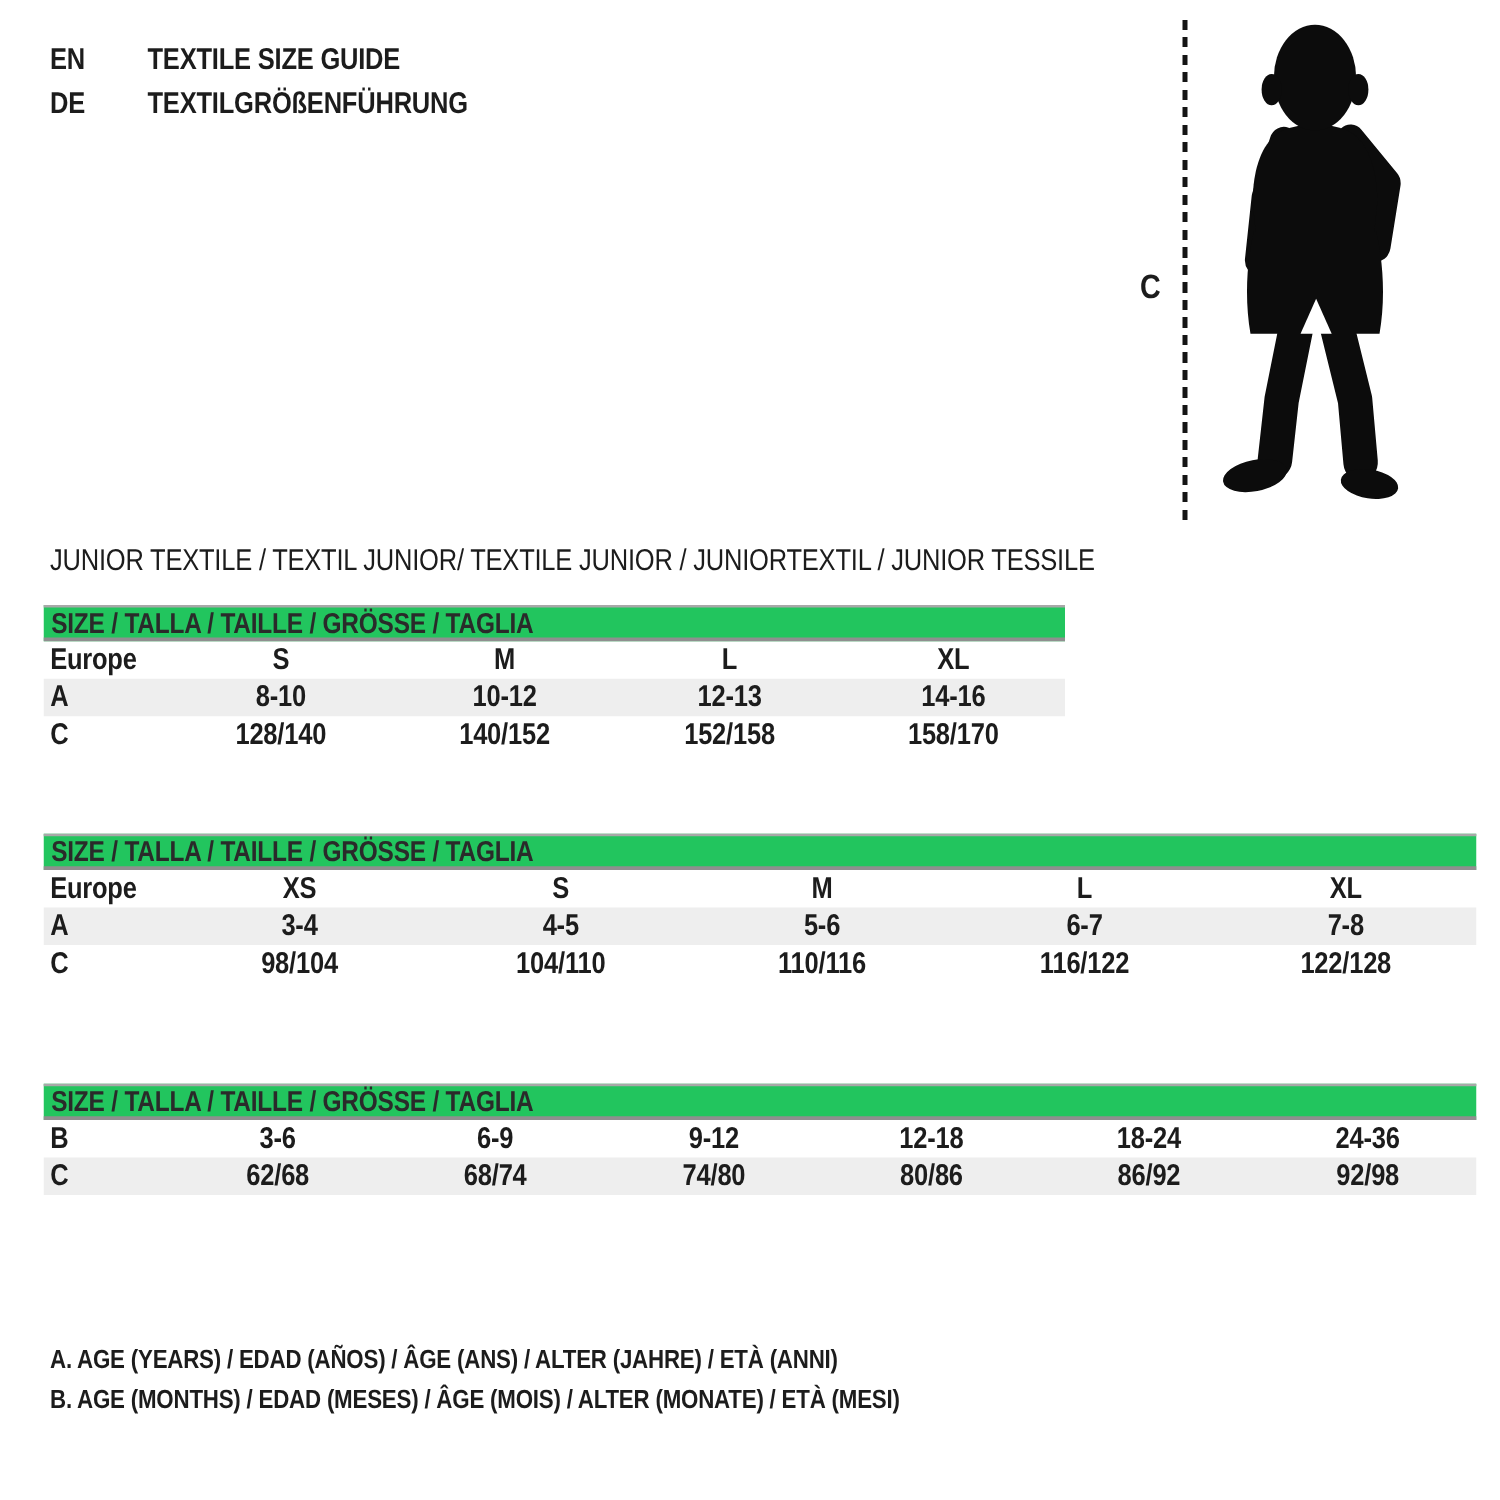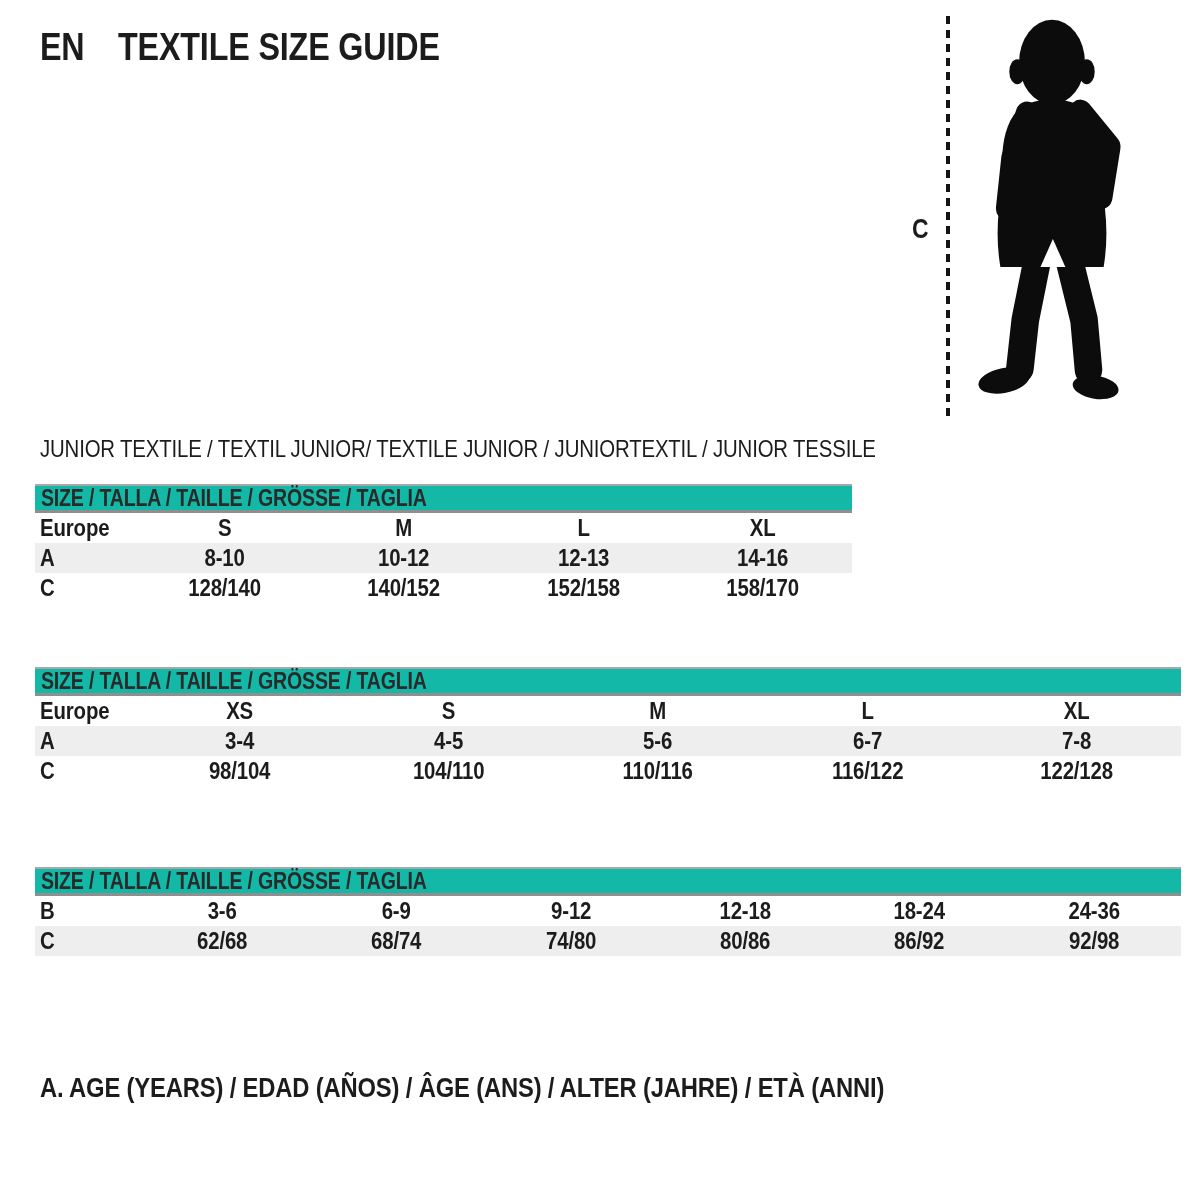--- a/index.html
+++ b/index.html
@@ -7,65 +7,69 @@
     position:relative;width:1200px;height:1200px;background:#ffffff;
     font-family:"Liberation Sans",sans-serif;font-weight:700;color:#1c1c1c;
     overflow:hidden;
   }
   
   .cx{display:inline-block;transform:scaleX(0.85);transform-origin:0 50%;white-space:nowrap;letter-spacing:-0.2px;}
   .cxc{display:inline-block;transform:scaleX(0.85);transform-origin:50% 50%;white-space:nowrap;letter-spacing:-0.2px;}
 
   
   .lang{position:absolute;left:40px;top:30px;}
-  .lrow{position:relative;height:35px;line-height:35px;font-size:38px;}
+  .lrow{position:relative;height:35px;line-height:35px;font-size:24px;}
   .lcode{position:absolute;left:0;top:0;}
   .llabel{display:block;margin-left:78px;}
 
   
   .cmark{position:absolute;left:912px;top:214px;font-size:27px;line-height:30px;}
   .dash{
     position:absolute;left:946px;top:16px;width:4px;height:400px;
     background:repeating-linear-gradient(to bottom,#141414 0 8px,transparent 8px 14px);
   }
   .baby{position:absolute;left:963px;top:14px;width:178px;height:404px;}
 
   
   .tbl{position:absolute;}
   .t1{left:35px;top:437px;width:817px;}
   .t2{left:35px;top:644px;width:1146px;}
   .t3{left:35px;top:851px;width:1146px;}
   .tbl h2{margin:0 0 0 5px;font-size:24px;line-height:24px;font-weight:400;}
   .t3 h2{line-height:31px;height:62px;margin-bottom:0;}
   .bar{
-    margin-top:23px;background:#14b8a6;border-top:2px solid #a8a8a8;border-bottom:3px solid #8f8f8f;
+    margin-top:23px;background:#22c55e;border-top:2px solid #a8a8a8;border-bottom:3px solid #8f8f8f;
     height:24px;line-height:24px;font-size:23px;color:#2a2a2a;
   }
   .t3 .bar{margin-top:16px;}
   .bar .cx{padding-left:7px;}
   .row{display:flex;height:30px;line-height:30px;font-size:24px;justify-content:space-between;}
   .row.shaded{background:#eeeeee;}
   .lbl{width:100px;flex:0 0 100px;text-align:left;}
   .lbl .cx{padding-left:6px;}
   .c{flex:1 1 0;text-align:center;}
   .sub{font-size:0.62em;position:relative;top:4px;}
 
   
   .legend{position:absolute;left:40px;top:1072px;}
-  .legend .lline{height:32px;line-height:32px;font-size:28px;}
+  .legend .lline{height:32px;line-height:32px;font-size:21px;}
 </style>
 </head>
 <body>
 
 <div class="canvas">
 
   <section class="lang">
     <div class="lrow">
       <span class="lcode cx">EN</span>
       <span class="llabel cx">TEXTILE SIZE GUIDE</span>
+    </div>
+    <div class="lrow">
+      <span class="lcode cx">DE</span>
+      <span class="llabel cx">TEXTILGRÖßENFÜHRUNG</span>
     </div>
   </section>
 
   <span class="cmark cx">C</span>
   <div class="dash"></div>
   <svg class="baby" viewBox="0 0 200 420" preserveAspectRatio="none">
     <g fill="#0c0c0c" stroke="none">
 
       <path d="M72,104 L56,150 L50,202" fill="none" stroke="#0c0c0c" stroke-width="26" stroke-linecap="round" stroke-linejoin="round"></path>
       <path d="M132,102 L164,138 L155,190" fill="none" stroke="#0c0c0c" stroke-width="26" stroke-linecap="round" stroke-linejoin="round"></path>
@@ -159,15 +163,16 @@
       <span class="c cxc">68/74</span>
       <span class="c cxc">74/80</span>
       <span class="c cxc">80/86</span>
       <span class="c cxc">86/92</span>
       <span class="c cxc">92/98</span>
     </div>
   </section>
 
   <section class="legend">
     <div class="lline"><span class="cx">A. AGE (YEARS) / EDAD (AÑOS) / ÂGE (ANS) / ALTER (JAHRE) / ETÀ (ANNI)</span></div>
+    <div class="lline"><span class="cx">B. AGE (MONTHS) / EDAD (MESES) / ÂGE (MOIS) / ALTER (MONATE) / ETÀ (MESI)</span></div>
   </section>
 
 </div>
 
 </body></html>

